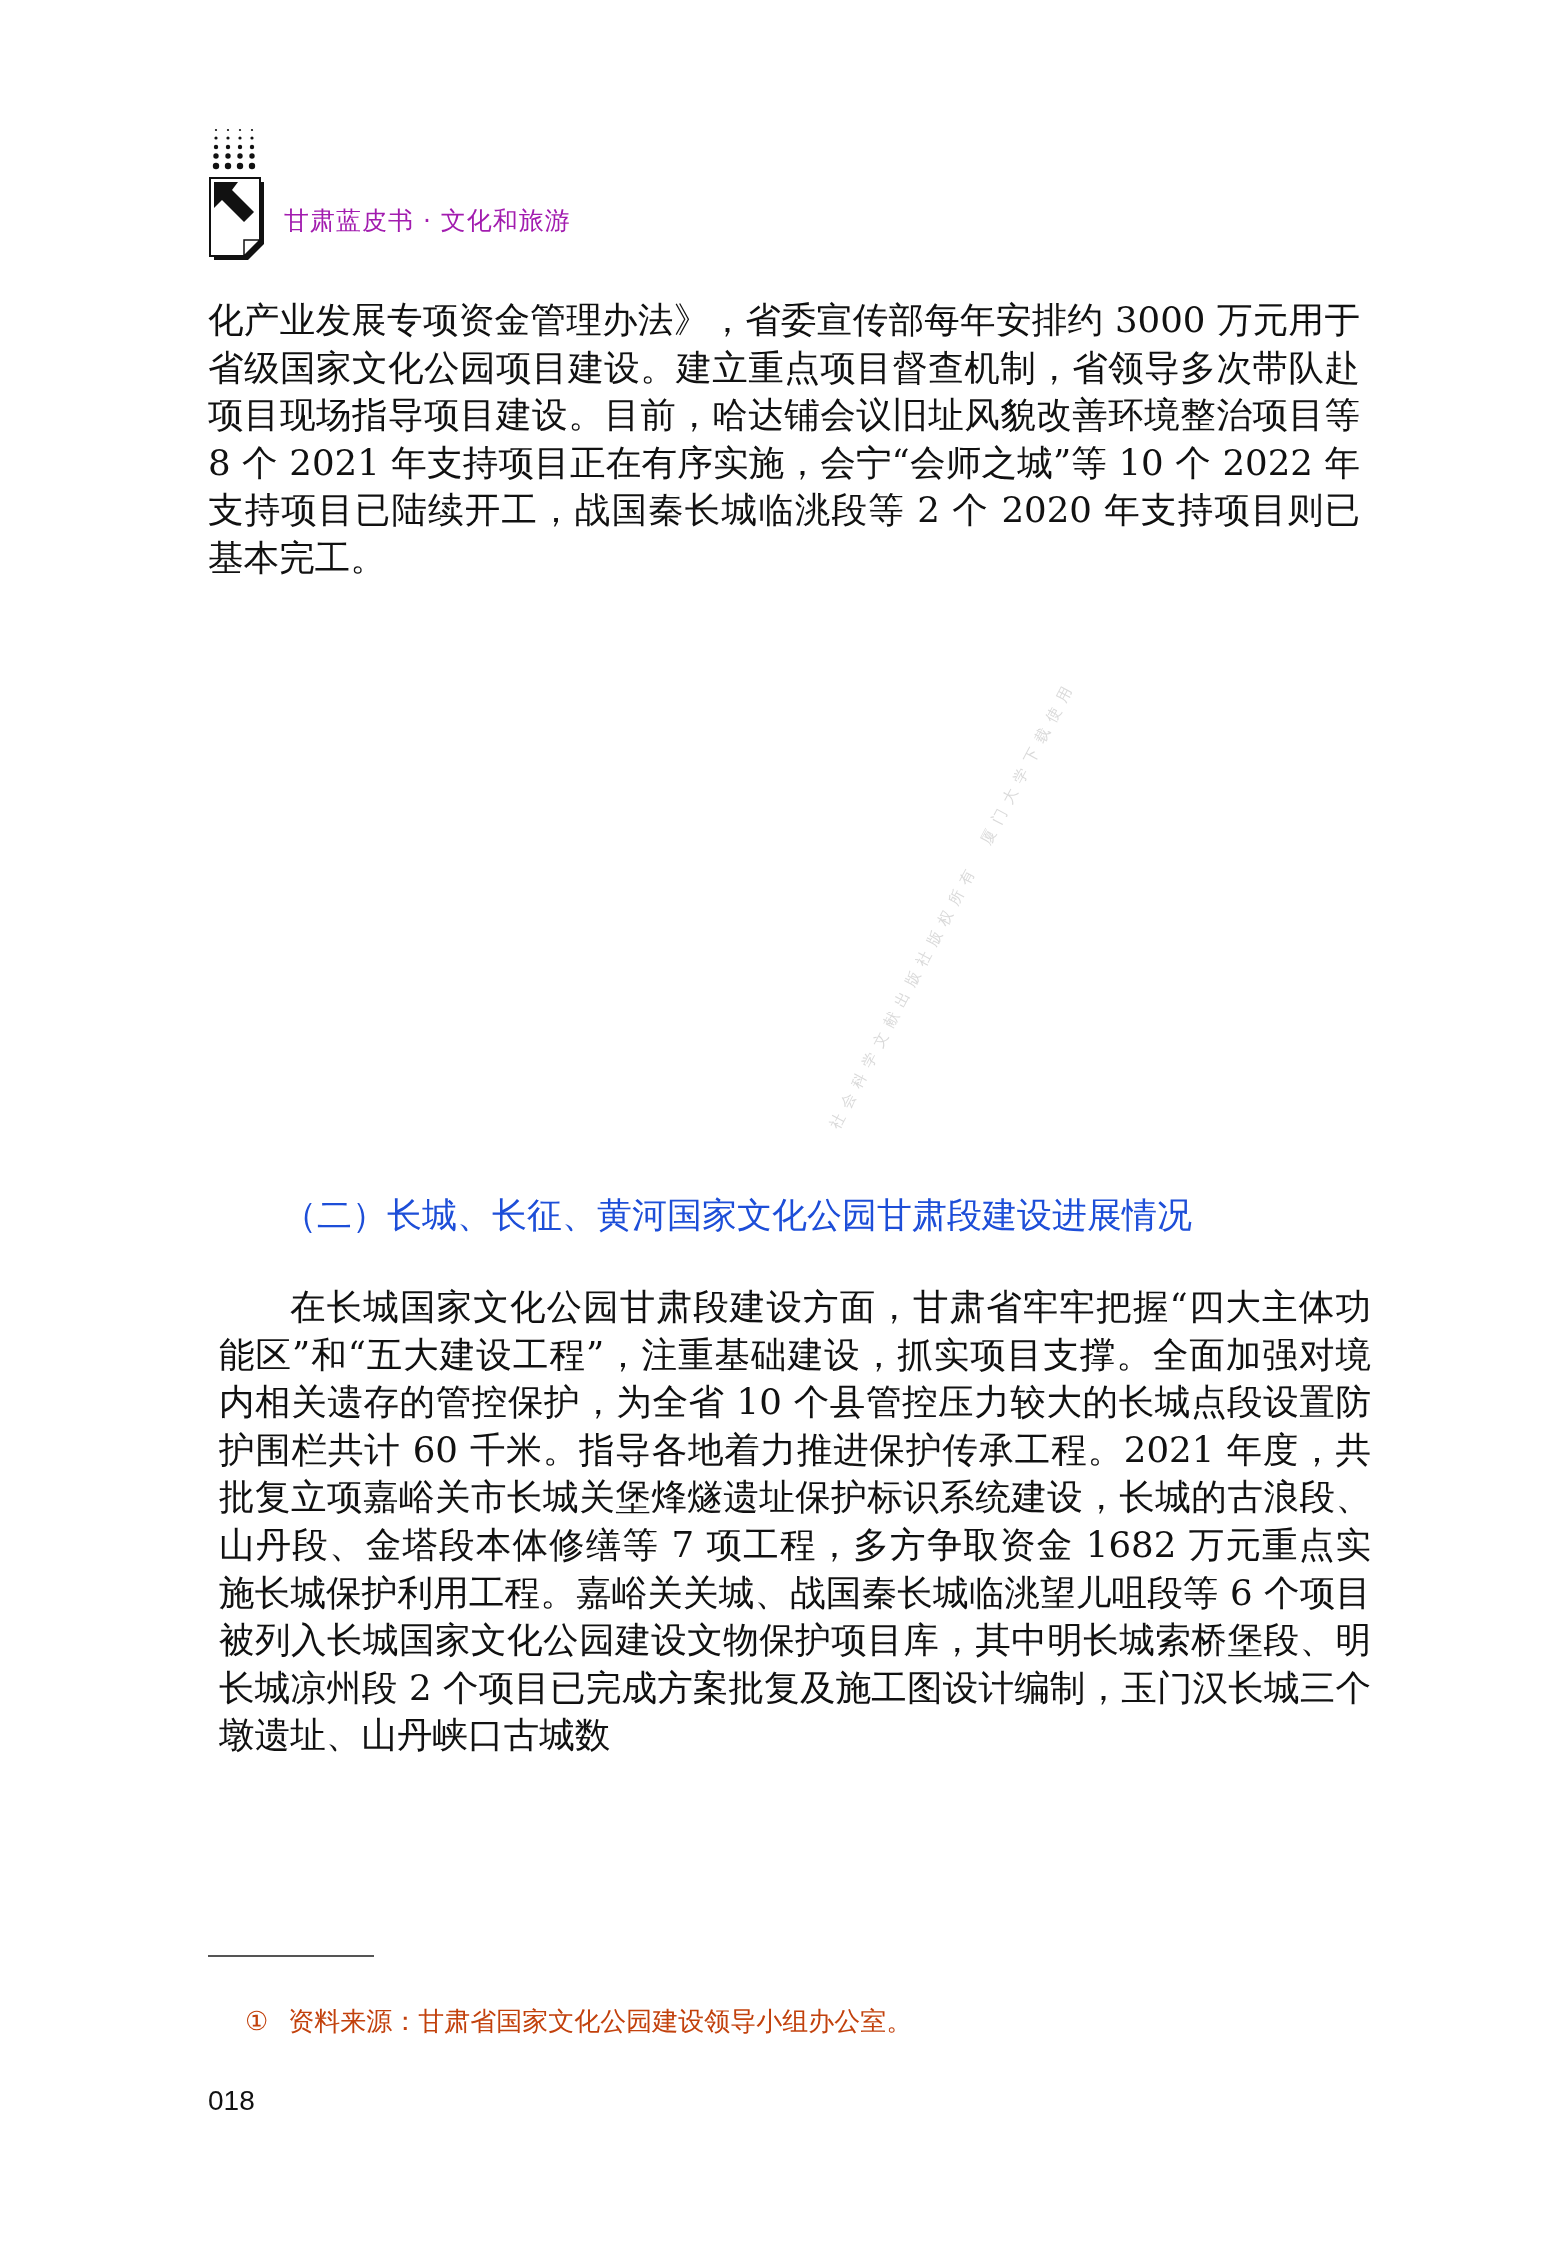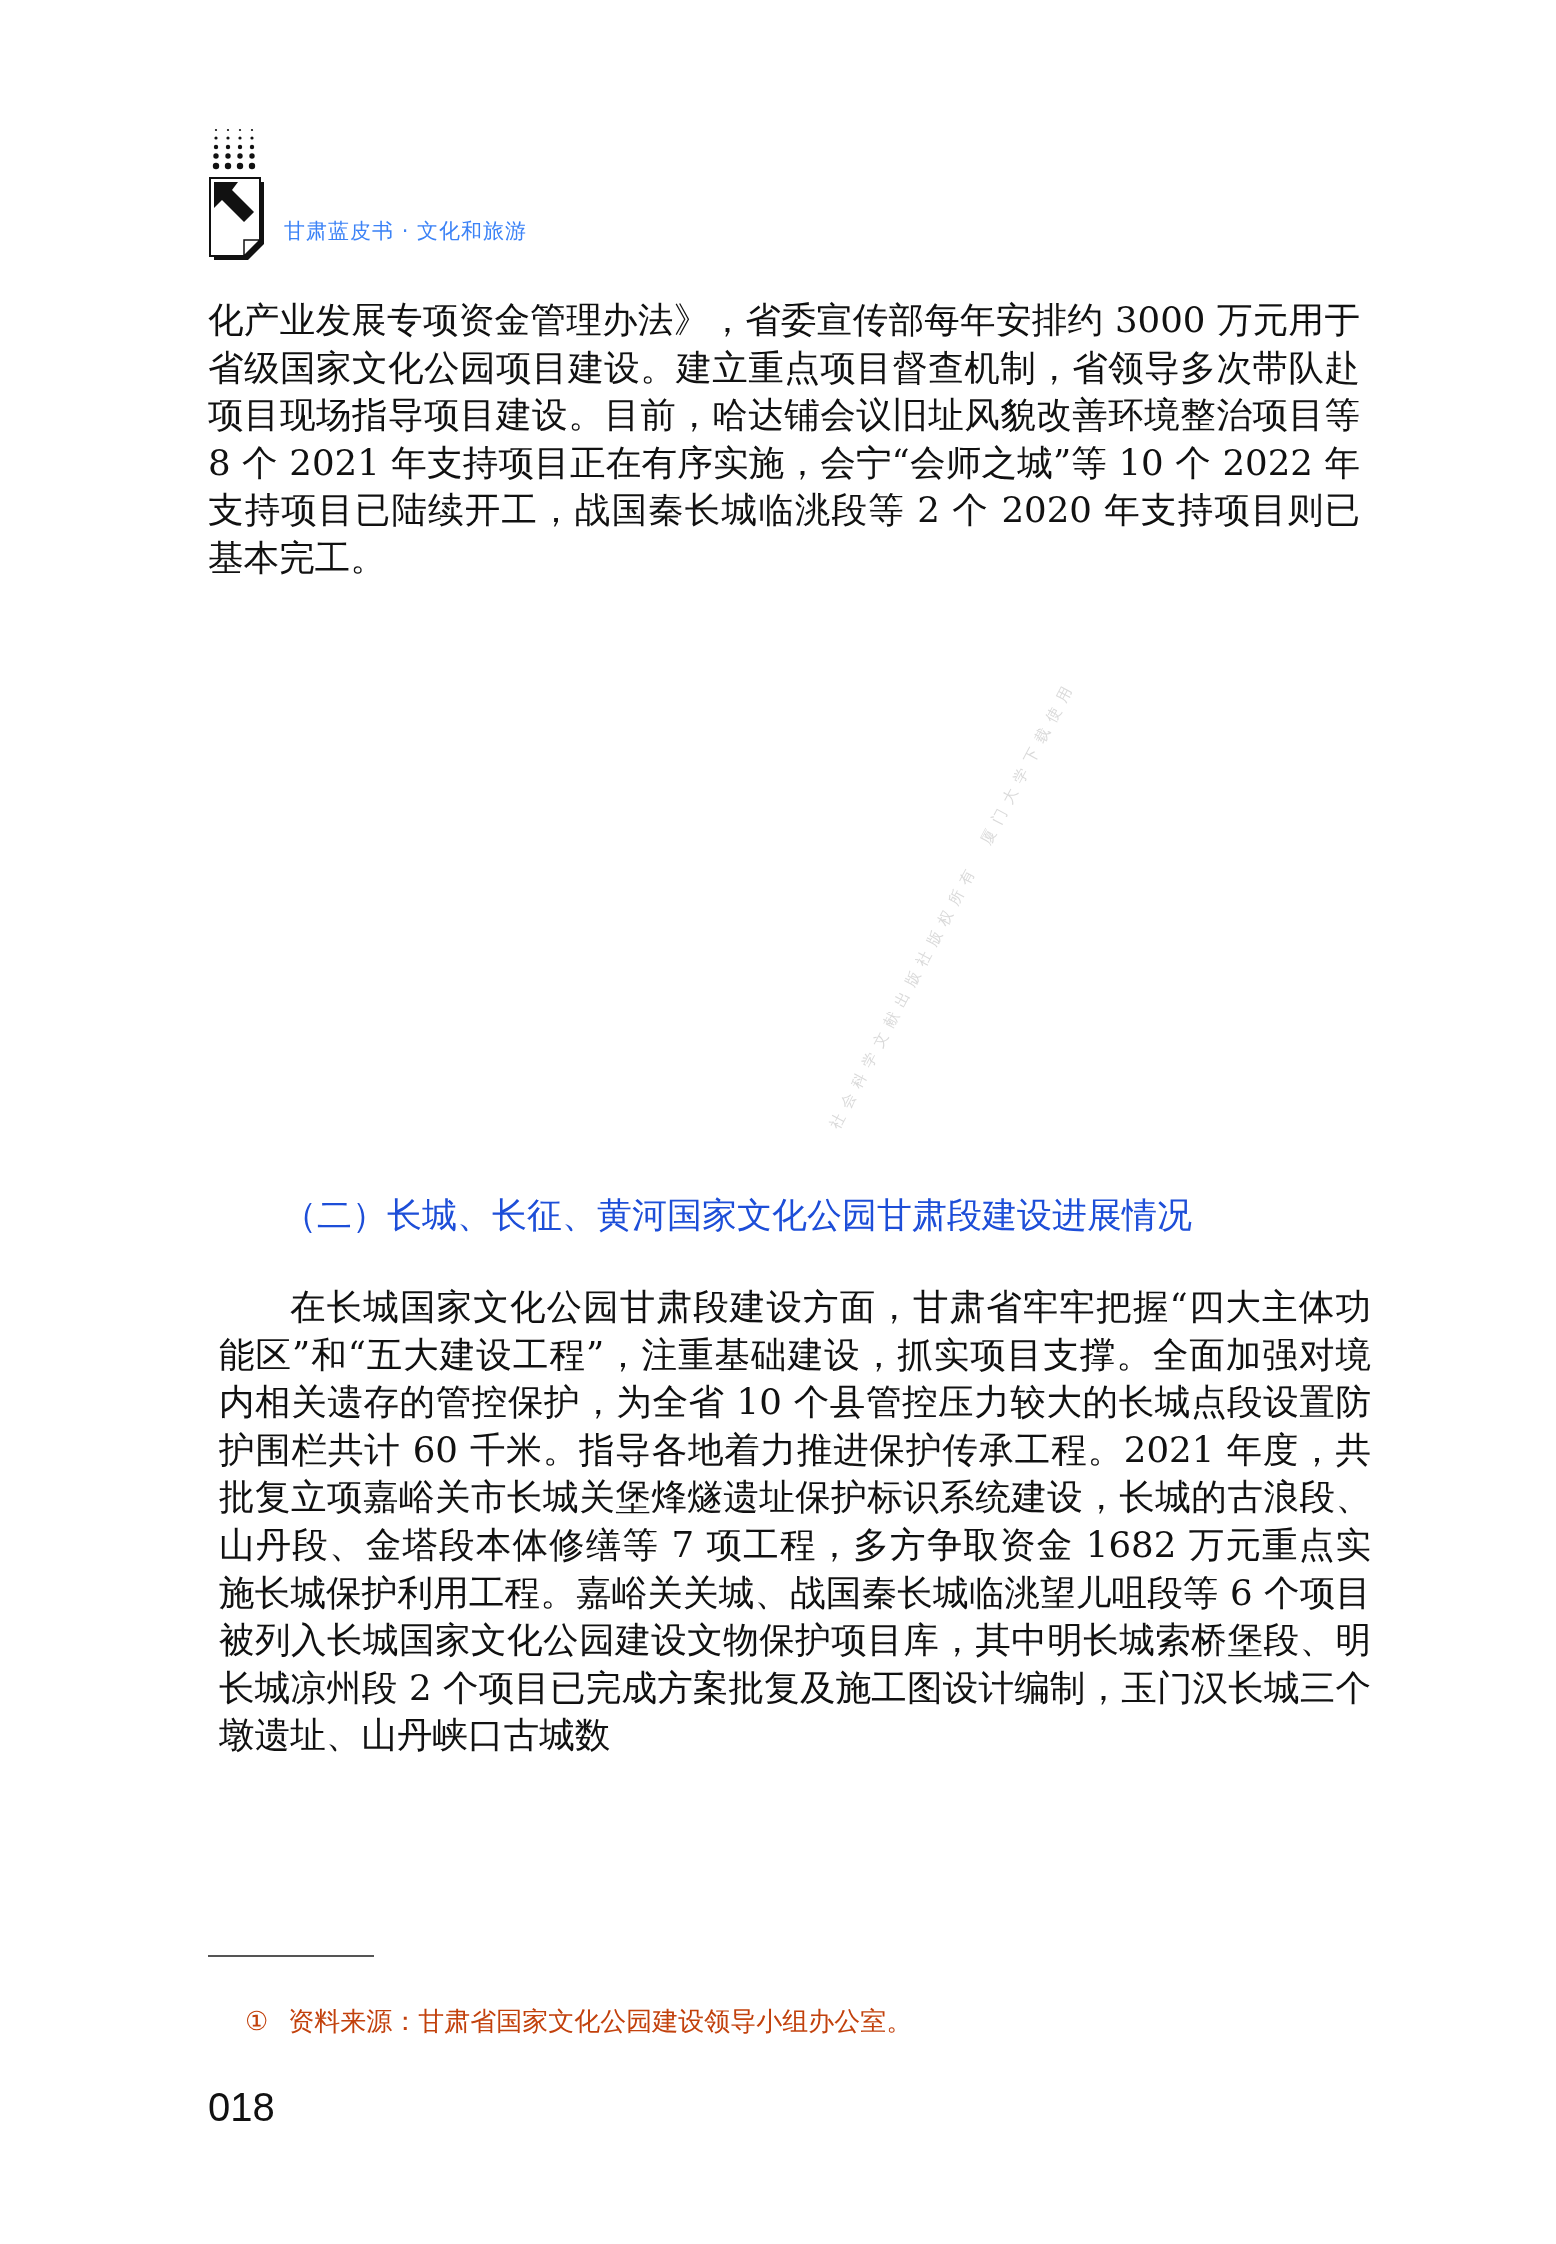--- a/index.html
+++ b/index.html
@@ -32,25 +32,25 @@
   .header-icon {
     position: absolute;
     left: 0;
     top: 0;
     width: 62px;
     height: 136px;
   }
   .header-title {
     position: absolute;
     left: 76px;
-    top: 91px;
+    top: 78px;
     font-family: "DejaVu Sans", "Liberation Sans", sans-serif;
-    font-size: 21px;
+    font-size: 25px;
     letter-spacing: 1px;
-    color: #3b82f6;
+    color: #a21caf;
     white-space: nowrap;
   }
   
   .body-text {
     position: absolute;
     left: 208px;
     top: 296px;
     width: 1152px;
   }
   .para {
@@ -100,21 +100,21 @@
     line-height: 36px;
     white-space: nowrap;
     color: #c2410c;
   }
   .footnote .fn-mark { margin-right: 20px; }
   .page-number {
     position: absolute;
     left: 208px;
     top: 2085px;
     font-family: "Liberation Sans", "DejaVu Sans", sans-serif;
-    font-size: 40px;
+    font-size: 28px;
     color: #111;
   }
   
   .watermark {
     position: absolute;
     left: 700px;
     top: 895px;
     transform: rotate(-62deg);
     transform-origin: center center;
     font-size: 15px;

